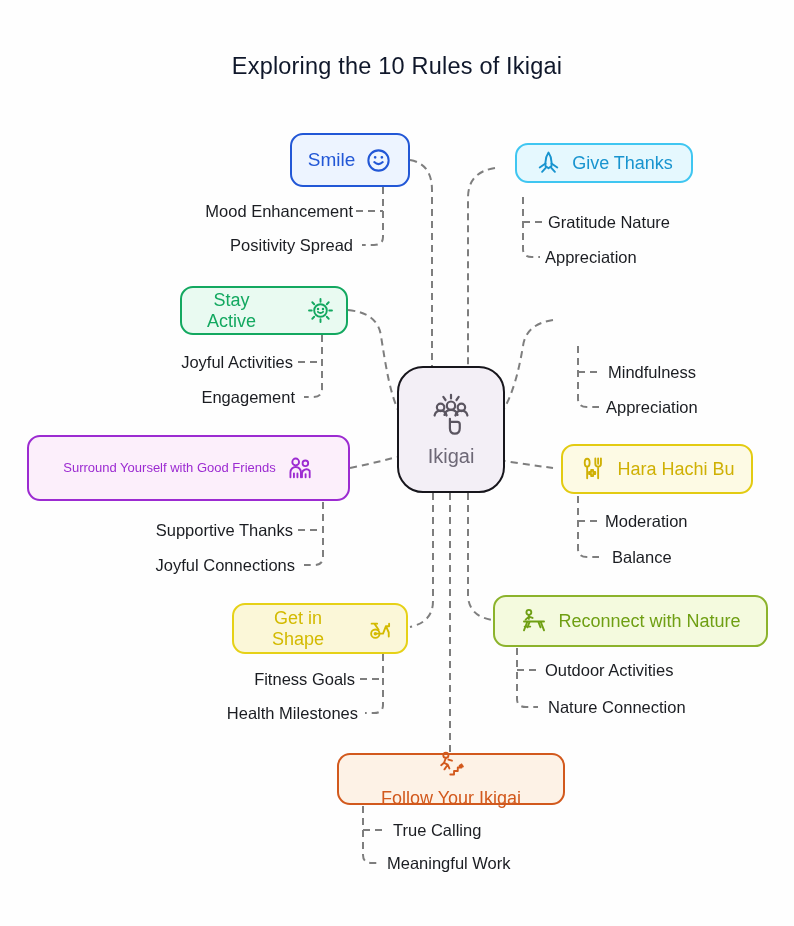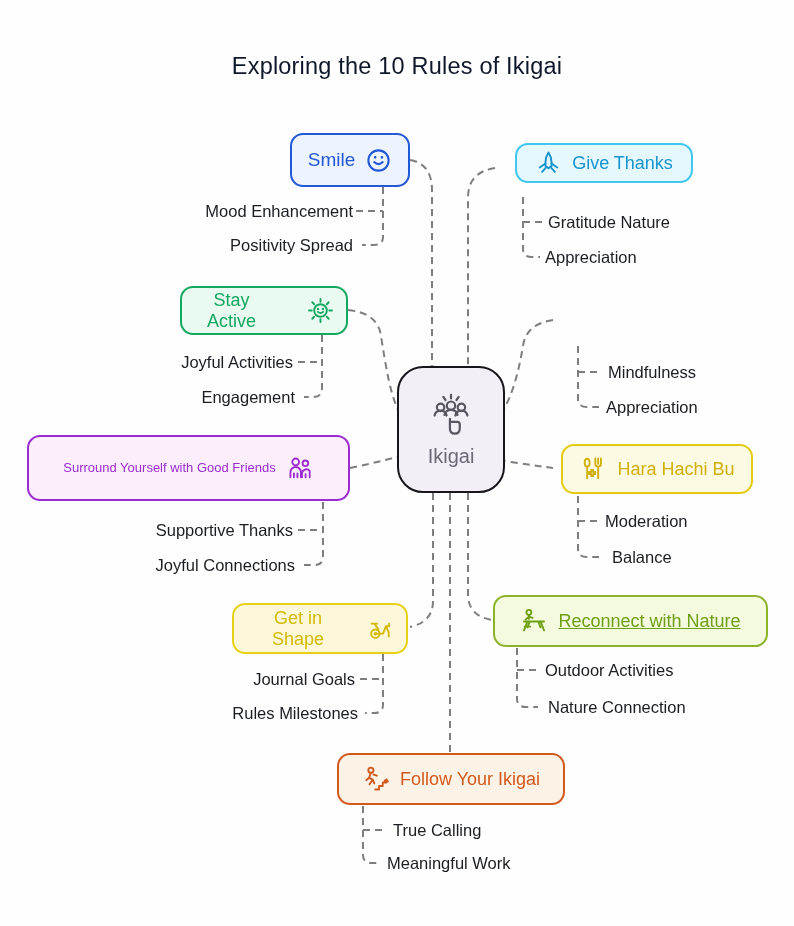--- a/index.html
+++ b/index.html
@@ -14,22 +14,22 @@
         text-align:center;}
   .node .ic{flex:0 0 auto;display:flex;align-items:center;}
   .node svg{stroke:currentColor;fill:none;stroke-linecap:round;stroke-linejoin:round;}
   #n-smile{left:290px;top:133px;width:120px;height:54px;font-size:19px;}
   #n-give-thanks{left:495px;top:143px;width:178px;height:40px;margin-left:20px;}
   #n-stay-active{left:180px;top:286px;width:168px;height:49px;gap:38px;}
   #n-take-it-slow{left:553px;top:294px;width:177px;height:52px;}
   #n-surround{left:27px;top:435px;width:323px;height:66px;font-size:13px;line-height:1.28;}
   #n-hara{left:553px;top:444px;width:192px;height:50px;margin-left:8px;}
   #n-shape{left:232px;top:603px;width:176px;height:51px;gap:16px;}
-  #n-nature{left:493px;top:595px;width:275px;height:52px;text-decoration:underline;}
-  #n-follow{left:337px;top:753px;width:228px;height:52px;}
+  #n-nature{left:493px;top:595px;width:275px;height:52px;}
+  #n-follow{left:337px;top:753px;width:228px;height:52px;flex-direction:column;}
   #n-center{left:397px;top:366px;width:108px;height:127px;flex-direction:column;gap:7px;
             border-radius:26px;font-size:20px;font-weight:400;cursor:pointer;}
   #n-center svg{stroke:#5a5560;}
   .sub{position:absolute;font-size:16.5px;line-height:22px;color:#1b1d22;white-space:nowrap;cursor:pointer;}
   .sub.r{text-align:left;}
   
   #c-smile-0{right:441px;top:200px}   #c-smile-1{right:441px;top:234px}
   #c-sa-0{right:501px;top:351px}      #c-sa-1{right:499px;top:386px}
   #c-sur-0{right:501px;top:519px}     #c-sur-1{right:499px;top:554px}
   #c-gis-0{right:439px;top:668px}     #c-gis-1{right:436px;top:702px}
@@ -160,22 +160,22 @@
     <span>Get in Shape</span>
     <span class="ic">
       <svg width="28" height="28" viewBox="0 0 24 24" stroke-width="1.6">
         <circle cx="8" cy="16" r="3.6"></circle>
           <circle cx="8" cy="16" r=".7"></circle>
         <path d="M8 16h6.6l2.5-6.4h2.7 M19.8 9.6V7.4 M17.1 9.6l2.4 5.4v3.4"></path>
         <path d="M4.8 7.4h4.8 M7.2 7.4l3.6 5.2"></path>
       </svg>
     </span>
   </div>
-  <div class="sub r" id="c-gis-0">Journal Goals</div>
-  <div class="sub r" id="c-gis-1">Rules Milestones</div>
+  <div class="sub r" id="c-gis-0">Fitness Goals</div>
+  <div class="sub r" id="c-gis-1">Health Milestones</div>
 
   <div class="node" id="n-nature" style="--bc: #8cb32c; --bg: #f4fade; --fg: #6f9f13;">
     <span class="ic">
       <svg width="28" height="28" viewBox="0 0 24 24" stroke-width="1.6">
         <circle cx="7.6" cy="4.6" r="2.1"></circle>
         <path d="M7.6 6.8v3.4 M7.6 8.4L4.8 10.8 M7.6 8.2l3.2 1.2"></path>
         <path d="M3.4 12.4h17.2 M6.4 12.4l-3 7.6 M17.6 12.4l3 7.6 M8.4 12.4l-2 5 M15.6 12.4l2 5 M4 16.8h4.8"></path>
       </svg>
     </span>
     <span>Reconnect with Nature</span>

